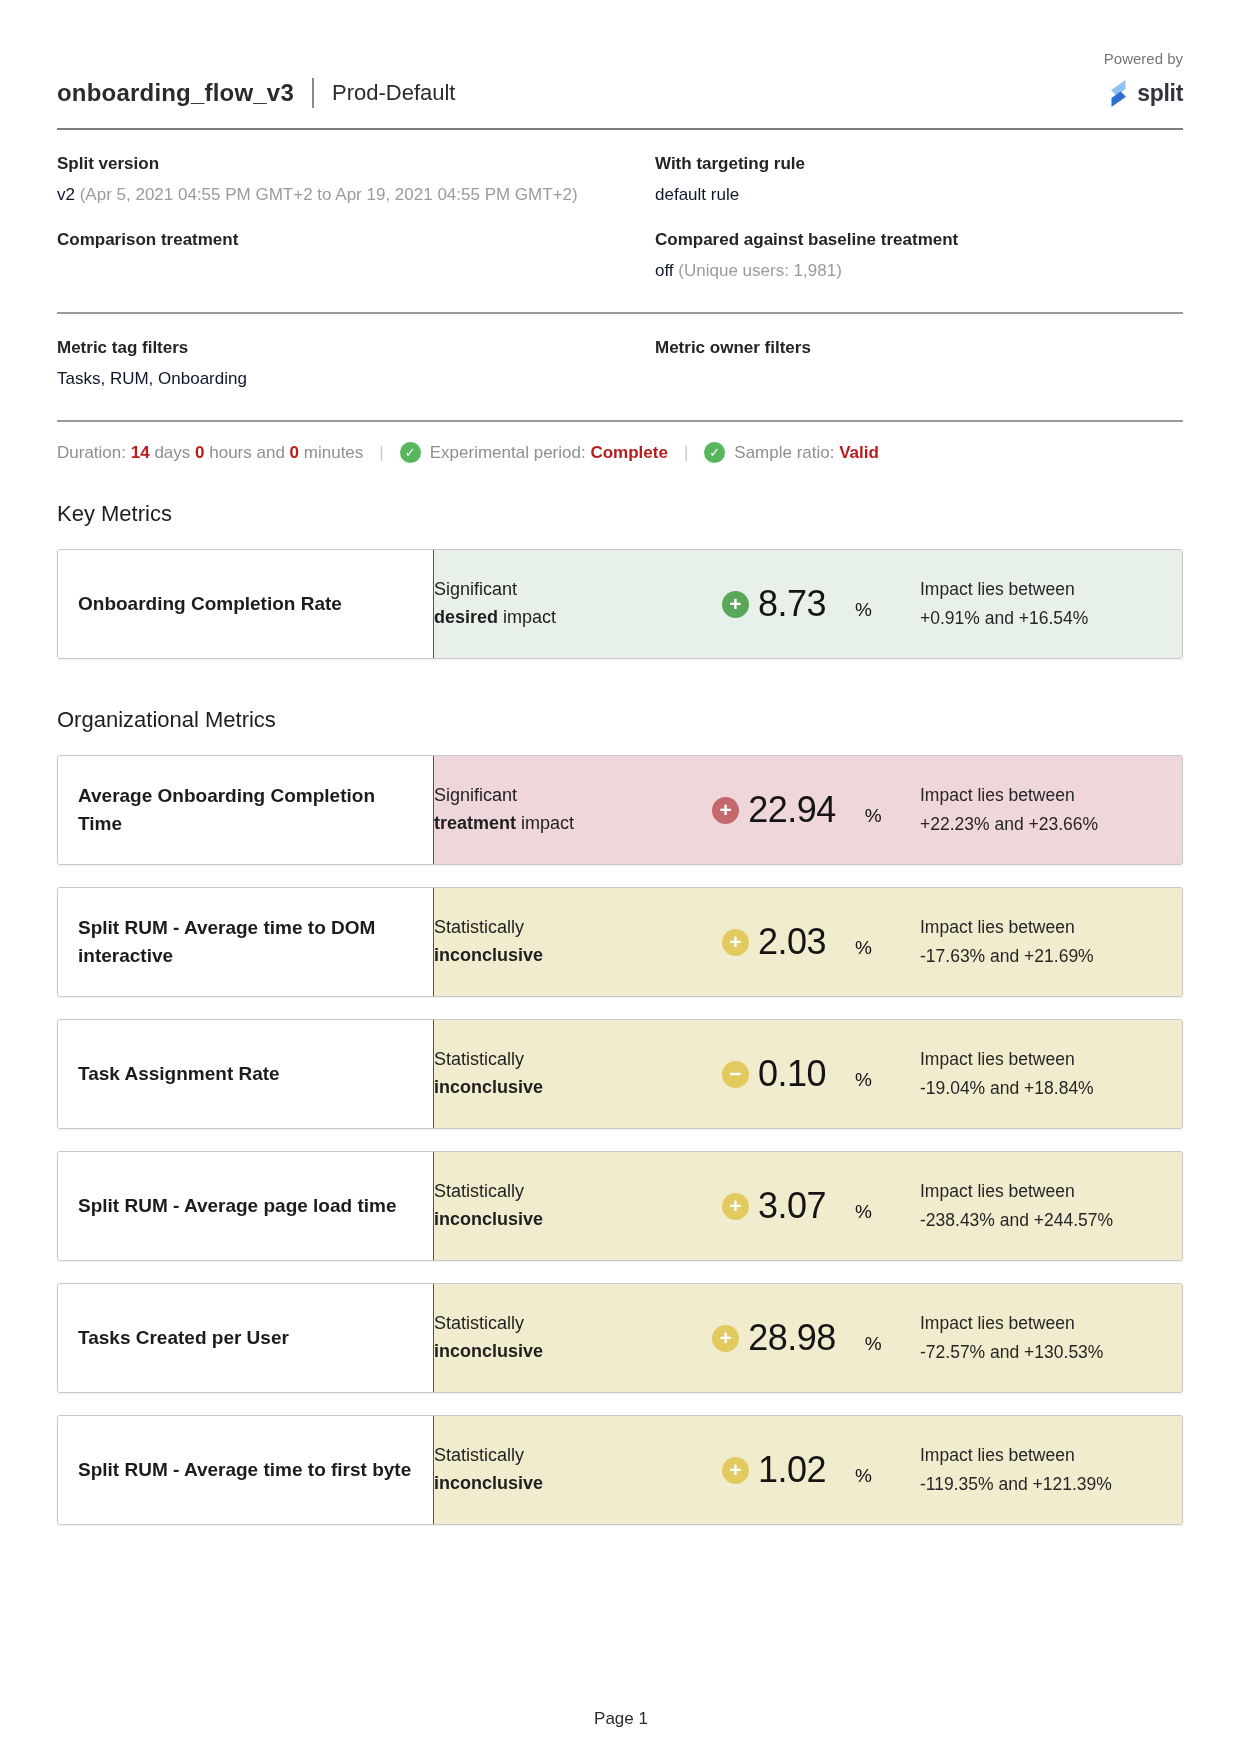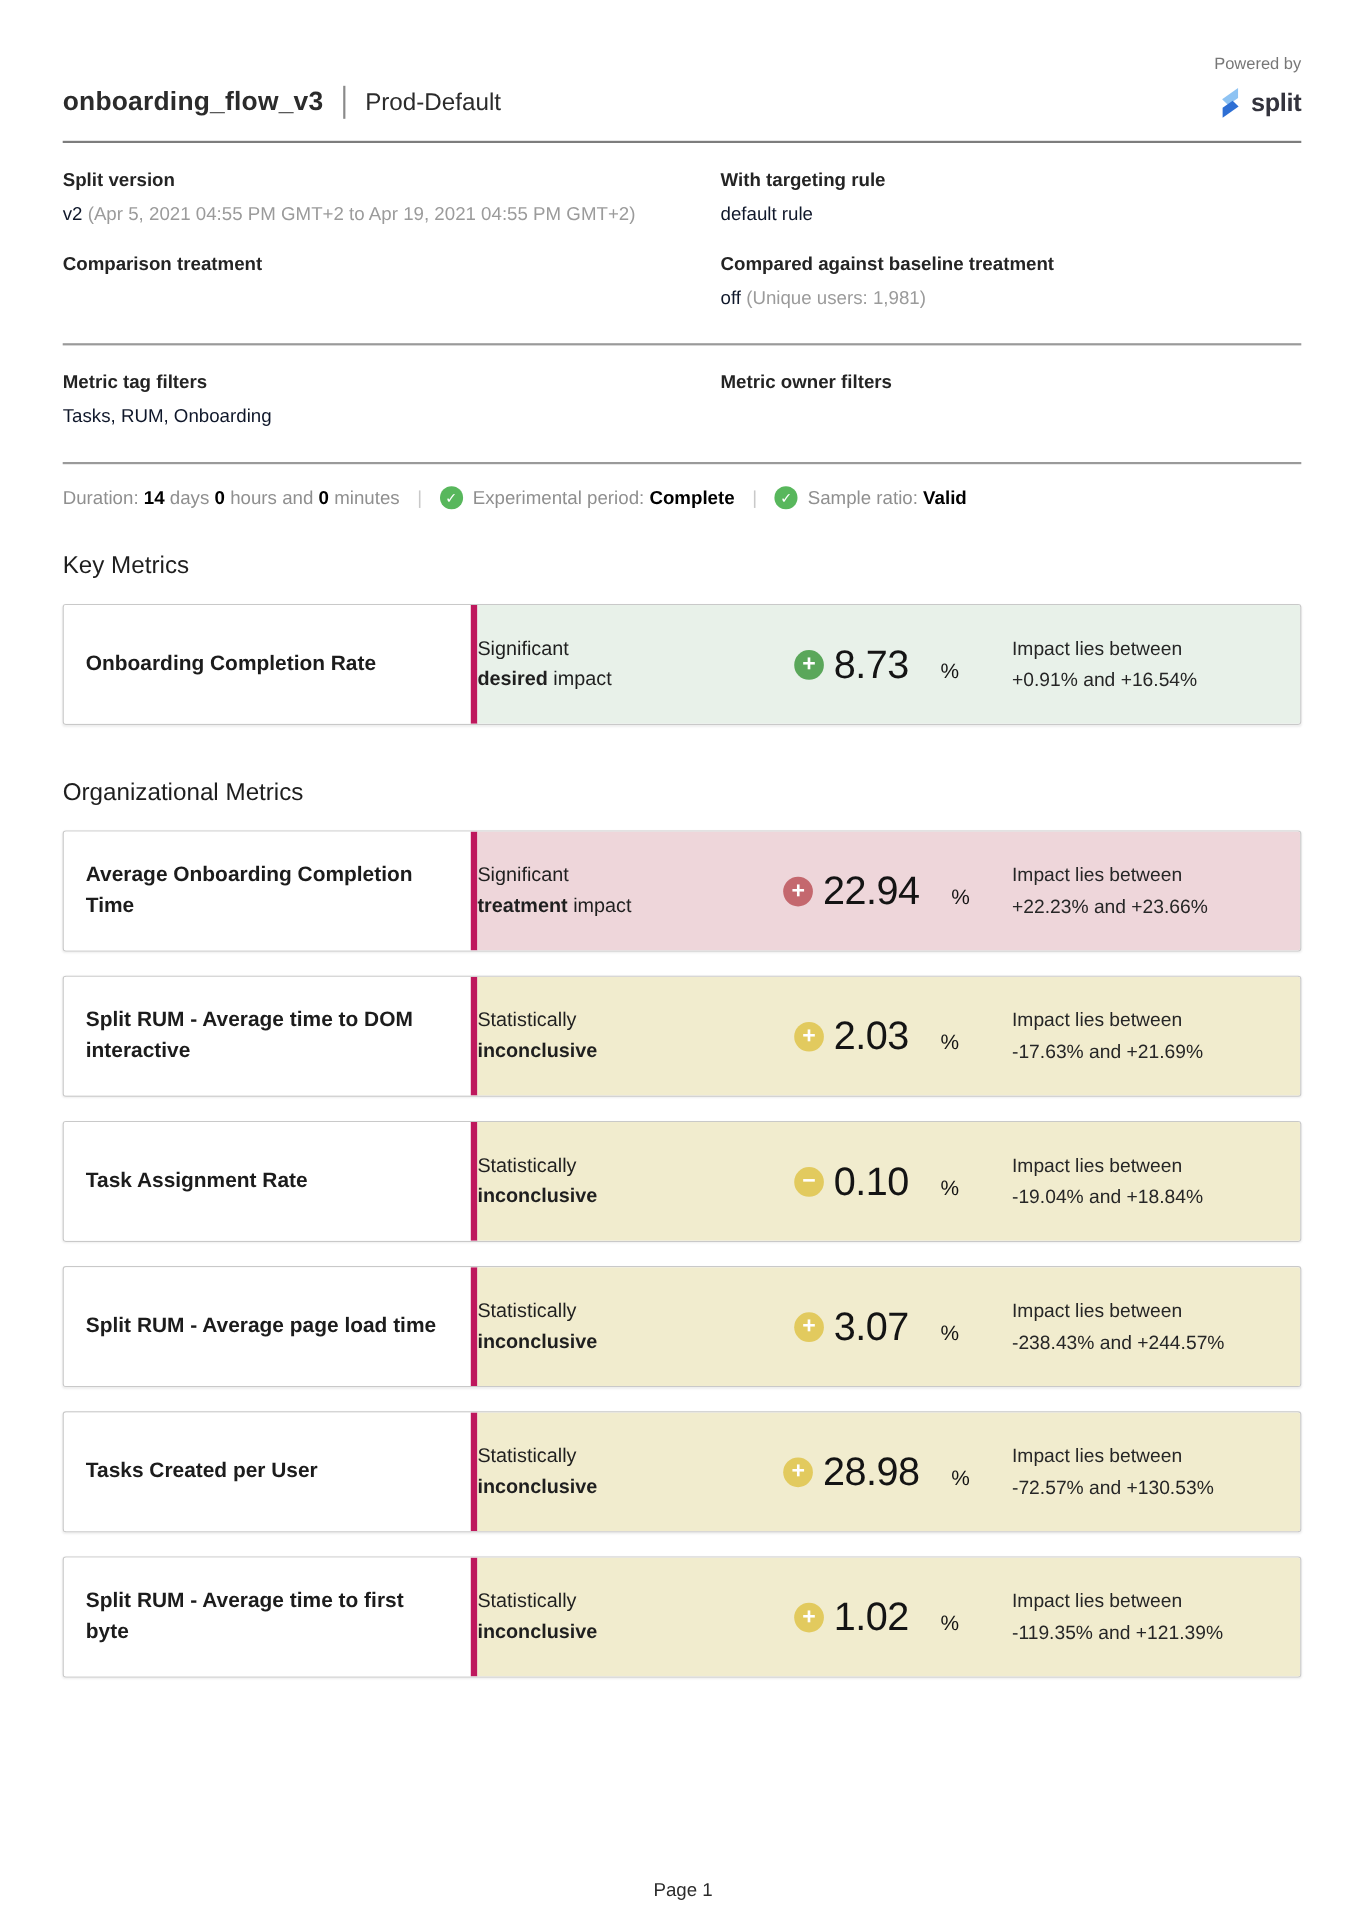--- a/index.html
+++ b/index.html
@@ -29,21 +29,21 @@
   .meta-row { display:flex; margin-top:24px; }
   .meta-cell-left { flex:0 0 598px; }
   .meta-cell-right { flex:1; }
   .meta-label { font-size:17px; font-weight:700; color:#242424; margin-bottom:10px; }
   .meta-value { font-size:17px; line-height:22px; }
   .mv-p { color:#0f172a; }
   .mv-s { color:#9b9b9b; }
 
   
   .status-bar { margin-top:20px; display:flex; align-items:center; font-size:17px; color:#8f8f8f; }
-  .sb-b { font-weight:700; color:#000000; }
+  .sb-b { font-weight:700; color:#b91c1c; }
   .sb-sep { color:#c9c9c9; margin:0 16px; }
   .check-icon {
     width:21px; height:21px; border-radius:50%; background:#58b75c; color:#fff;
     display:inline-flex; align-items:center; justify-content:center;
     font-size:13px; font-weight:700; margin-right:9px; flex:0 0 auto;
   }
 
   
   .section-heading { font-size:22px; font-weight:500; color:#1e1e1e; }
   .heading-key { margin-top:38px; }
@@ -51,21 +51,21 @@
   .cards { margin-top:22px; }
 
   
   .card {
     display:flex; height:110px; margin-bottom:22px; background:#fff;
     border:1px solid #c9c9c9; border-radius:3px; overflow:hidden;
     box-shadow:0 1px 2px rgba(0,0,0,0.07);
   }
   .card-label {
     flex:0 0 376px; display:flex; align-items:center;
-    padding:0 20px; border-right:6px solid #be185d; background:#fff;
+    padding:0 20px; border-right:1px solid #be185d; background:#fff;
   }
   .metric-name { font-size:19px; font-weight:700; color:#1c1c1c; line-height:1.45; }
   .card-body { flex:1; display:flex; align-items:center; }
   .status { flex:0 0 240px; font-size:18px; color:#1f1f1f; line-height:1.55; }
   .status .line { display:block; }
   .s2b { font-weight:700; }
   .value { flex:1; display:flex; align-items:center; justify-content:center; gap:9px; }
   .sign-icon {
     width:27px; height:27px; border-radius:50%; color:#fff; flex:0 0 auto;
     display:flex; align-items:center; justify-content:center;

